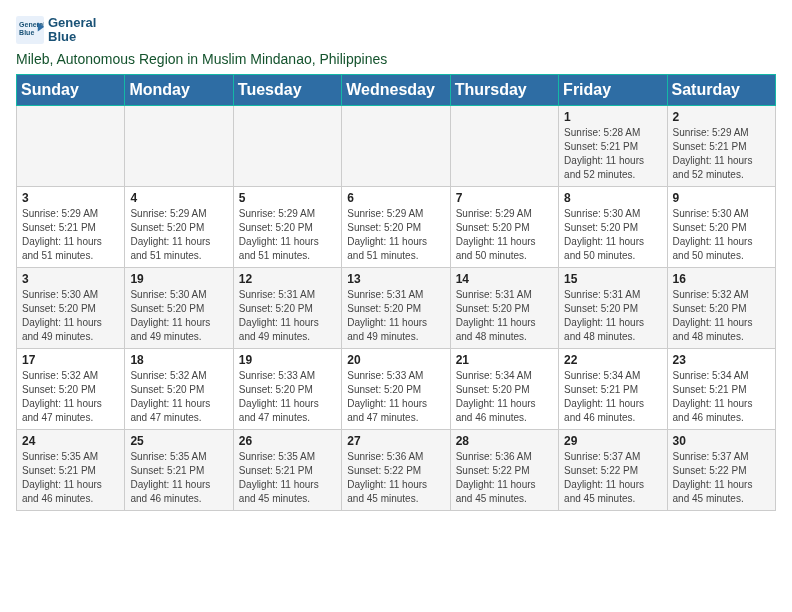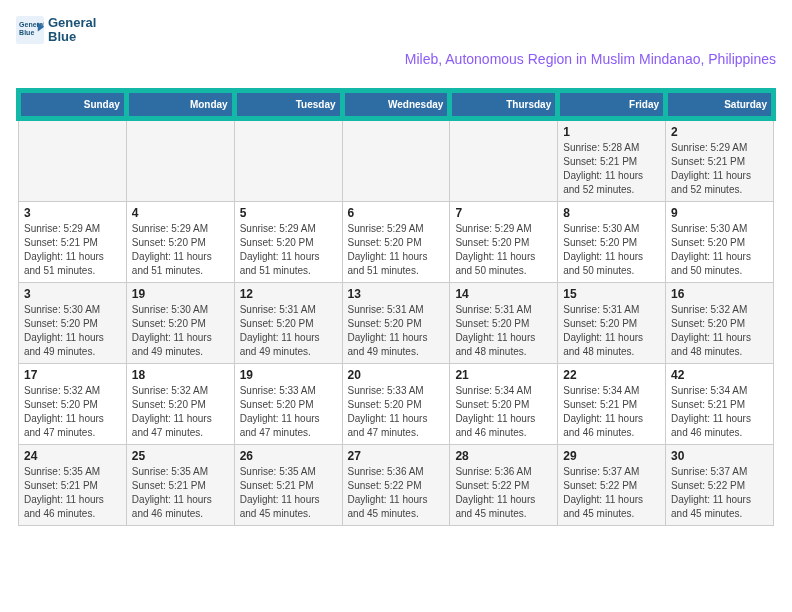--- a/index.html
+++ b/index.html
@@ -30,44 +30,44 @@
       text-align: right;
       margin-bottom: 2px;
     }
     .month-title {
       font-size: 32px;
       font-weight: bold;
       color: #222;
     }
     .subtitle {
       font-size: 14px;
-      color: #8b5cf6;
-      text-align: right;
-      margin-bottom: 21px;
+      color: #14532d;
+      text-align: left;
+      margin-bottom: 7px;
     }
     .top-row {
       display: flex;
       justify-content: space-between;
       align-items: flex-start;
       margin-bottom: 2px;
       gap: 8px;
     }
     table {
       width: 100%;
       border-collapse: collapse;
       font-size: 10.5px;
     }
     thead tr th {
       background-color: #2e6da4;
       color: #fff;
       padding: 6px 4px;
-      text-align: right;
-      font-size: 10px;
+      text-align: left;
+      font-size: 16px;
       font-weight: bold;
-      border: 5px solid #14b8a6;
+      border: 1px solid #14b8a6;
     }
     tbody tr td {
       border: 1px solid #ccc;
       vertical-align: top;
       padding: 4px 5px;
       width: 14.28%;
       min-height: 70px;
       background: #fff;
     }
     tbody tr:nth-child(odd) td {
@@ -285,21 +285,21 @@
 and 46 minutes.</div>
         </td>
         <td>
           <span class="day-num">22</span>
           <div class="day-info" style="white-space: pre-line;">Sunrise: 5:34 AM
 Sunset: 5:21 PM
 Daylight: 11 hours
 and 46 minutes.</div>
         </td>
         <td>
-          <span class="day-num">42</span>
+          <span class="day-num">23</span>
           <div class="day-info" style="white-space: pre-line;">Sunrise: 5:34 AM
 Sunset: 5:21 PM
 Daylight: 11 hours
 and 46 minutes.</div>
         </td>
       </tr>
       <tr>
         <td>
           <span class="day-num">24</span>
           <div class="day-info" style="white-space: pre-line;">Sunrise: 5:35 AM

